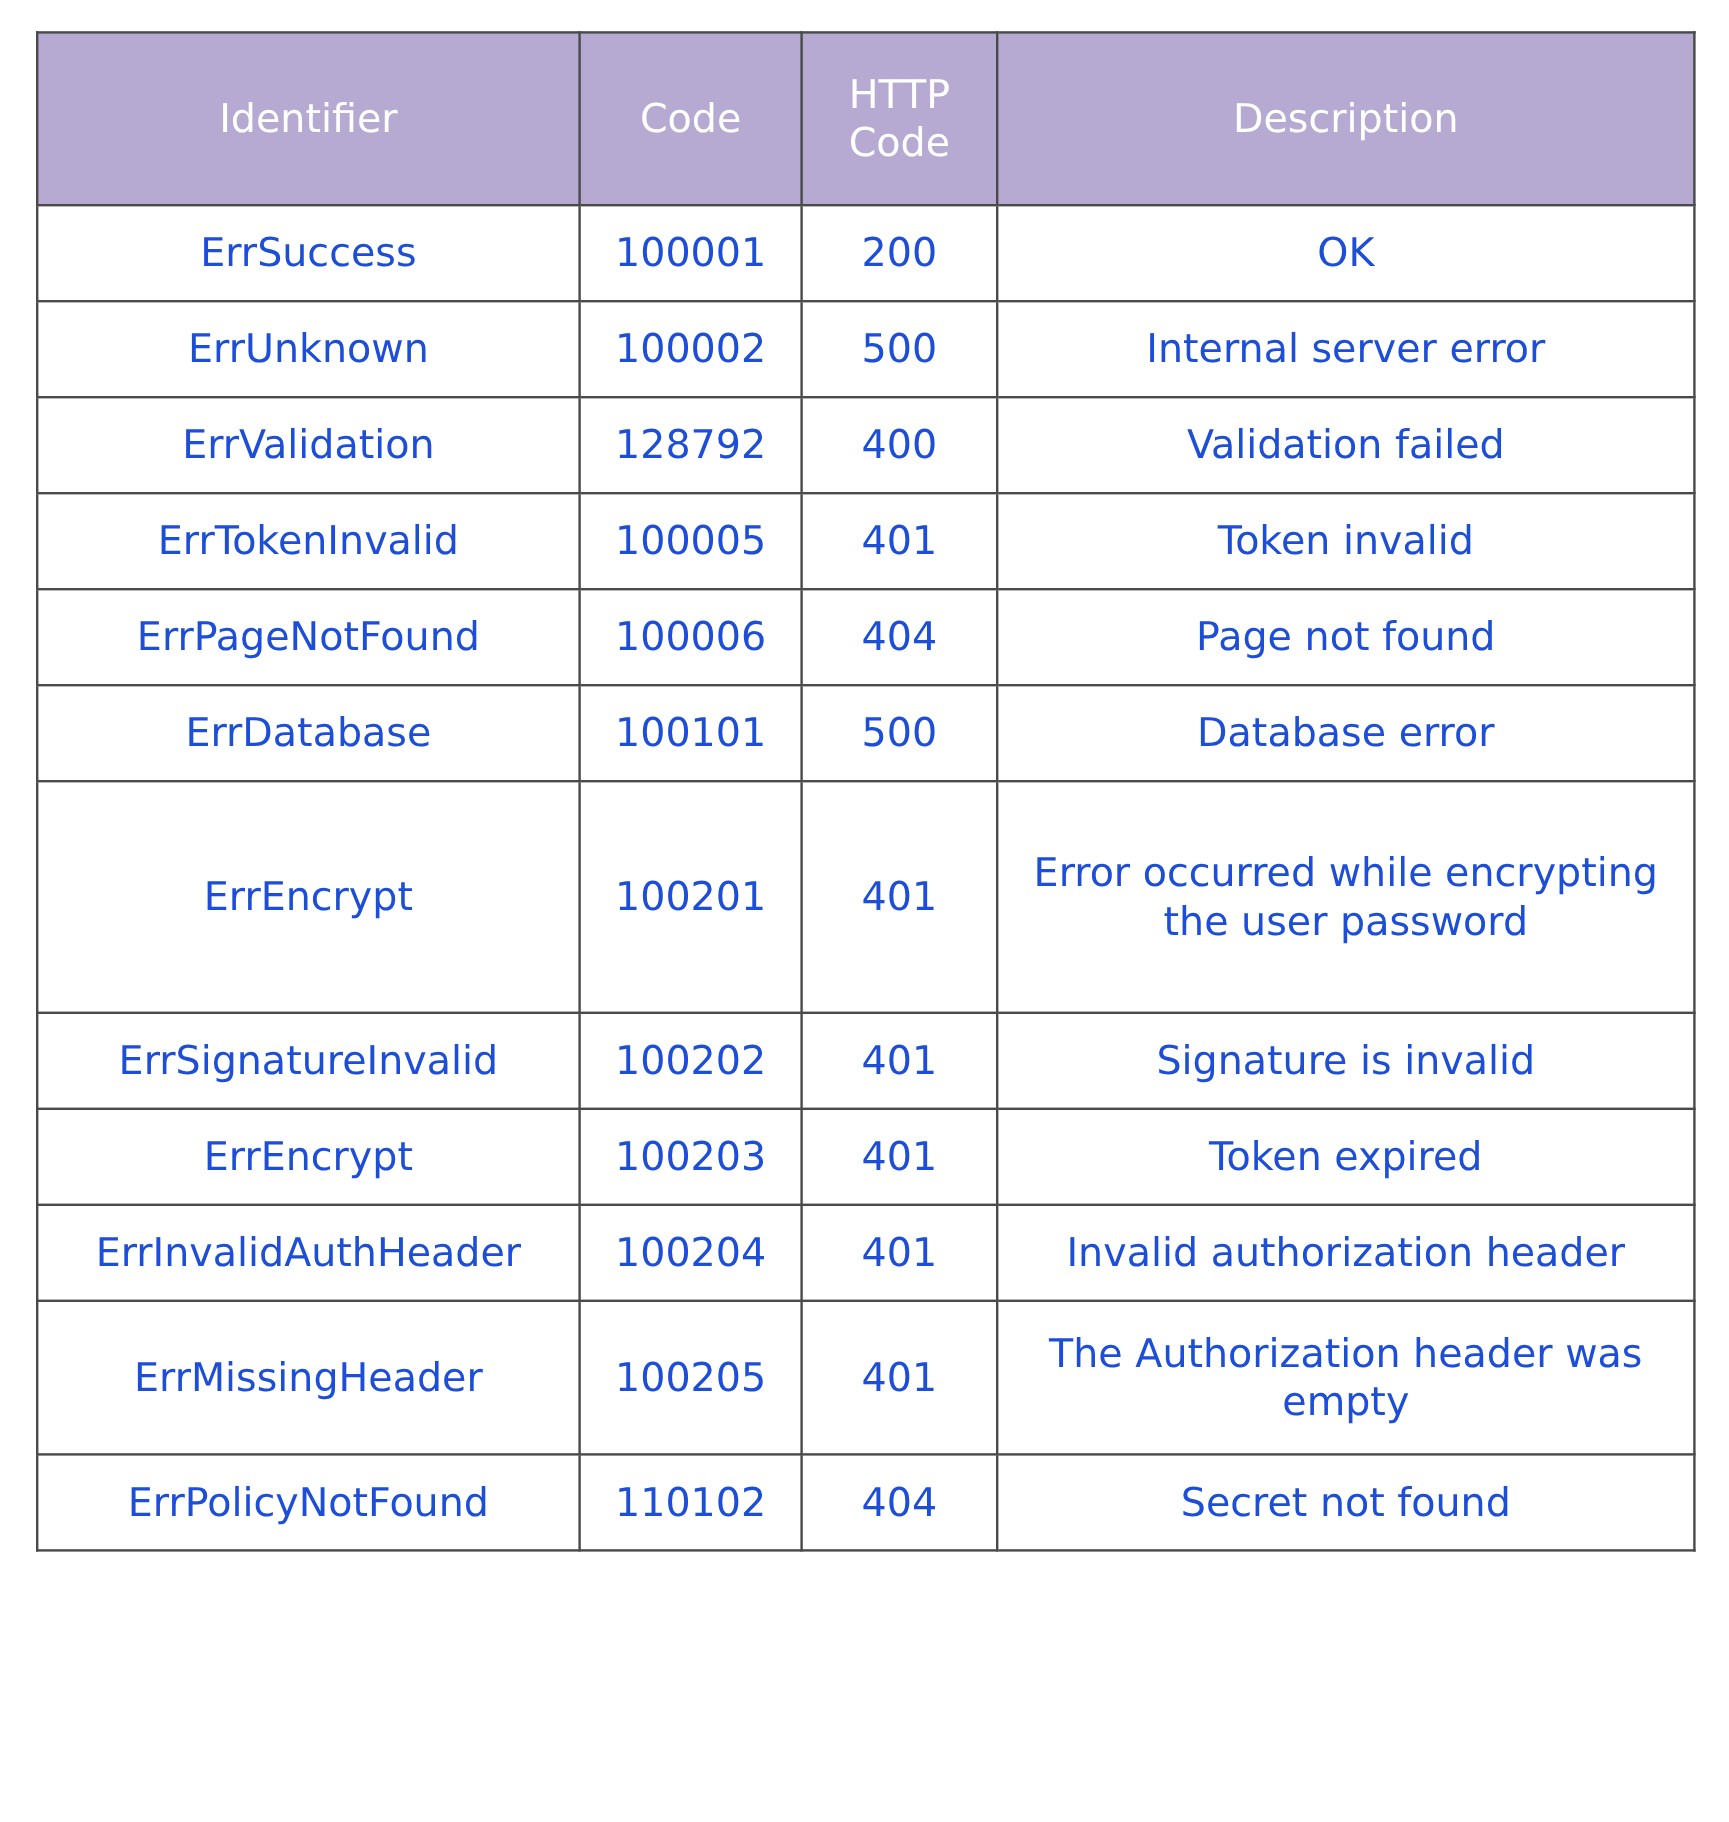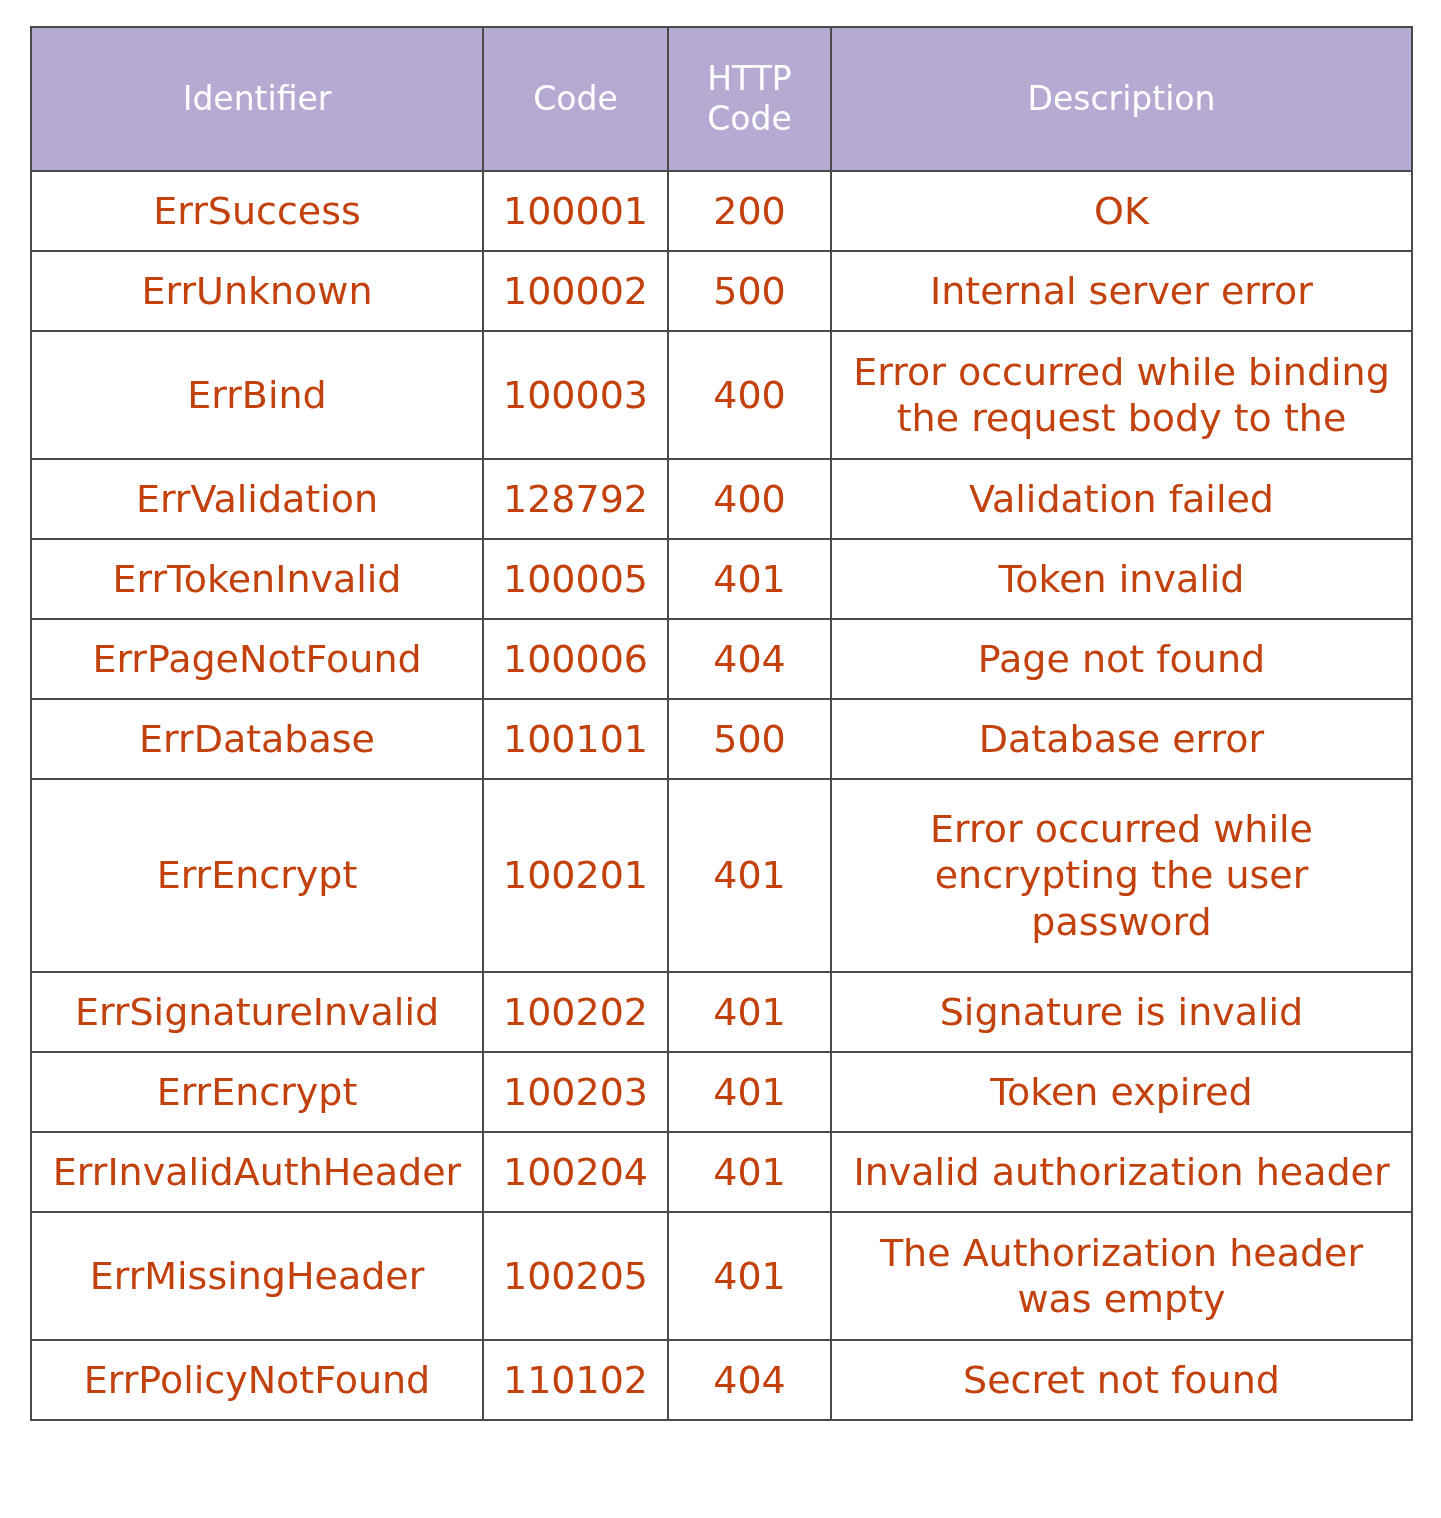--- a/index.html
+++ b/index.html
@@ -41,22 +41,22 @@
   }
   table.error-table thead th {
     background: #b6aad2;
     color: #ffffff;
     font-size: 33px;
     height: 130px;
     padding: 6px 8px;
   }
   table.error-table tbody td {
     background: #ffffff;
-    color: #c2410c;
-    font-size: 38px;
+    color: #1d4ed8;
+    font-size: 33px;
     height: 62px;
   }
   table.error-table tbody tr.tall td {
     height: 110px;
   }
   table.error-table tbody tr.xtall td {
     height: 175px;
   }
   td.desc {
     font-size: 32px;
@@ -86,26 +86,20 @@
           <td>ErrSuccess</td>
           <td>100001</td>
           <td>200</td>
           <td class="desc">OK</td>
         </tr>
         <tr>
           <td>ErrUnknown</td>
           <td>100002</td>
           <td>500</td>
           <td class="desc">Internal server error</td>
-        </tr>
-        <tr class="tall">
-          <td>ErrBind</td>
-          <td>100003</td>
-          <td>400</td>
-          <td class="desc">Error occurred while binding the request body to the</td>
         </tr>
         <tr>
           <td>ErrValidation</td>
           <td>128792</td>
           <td>400</td>
           <td class="desc">Validation failed</td>
         </tr>
         <tr>
           <td>ErrTokenInvalid</td>
           <td>100005</td>

